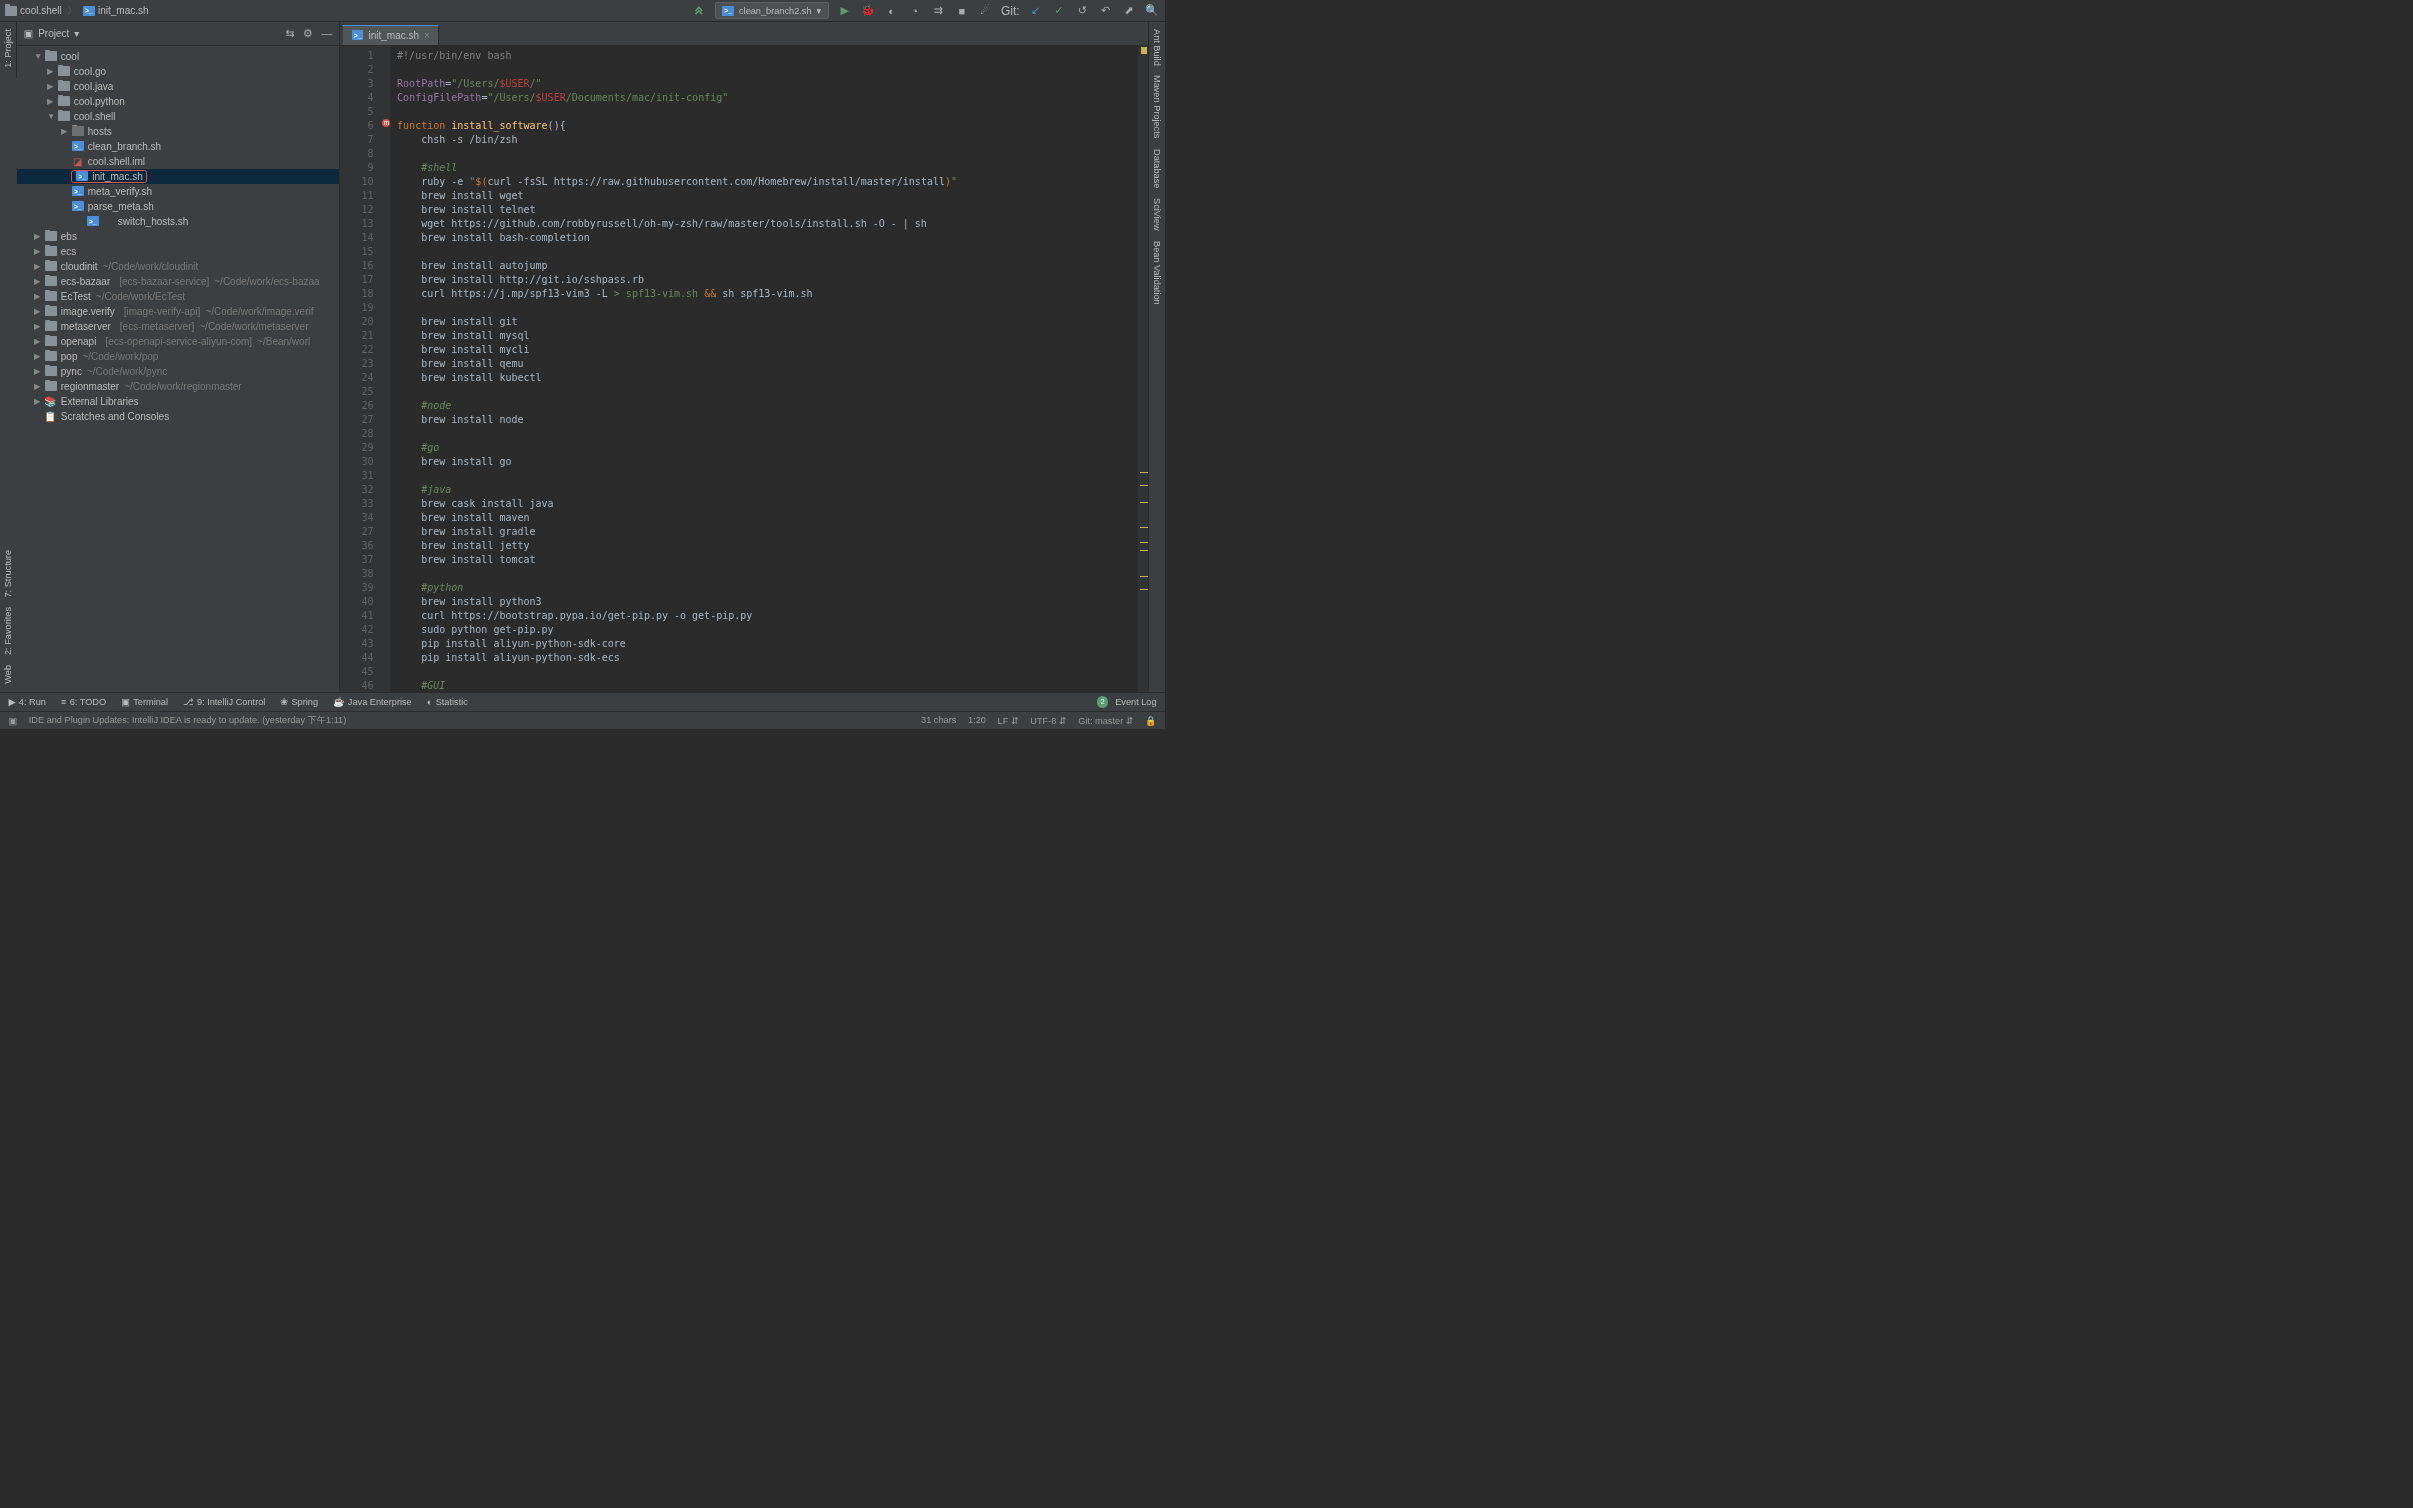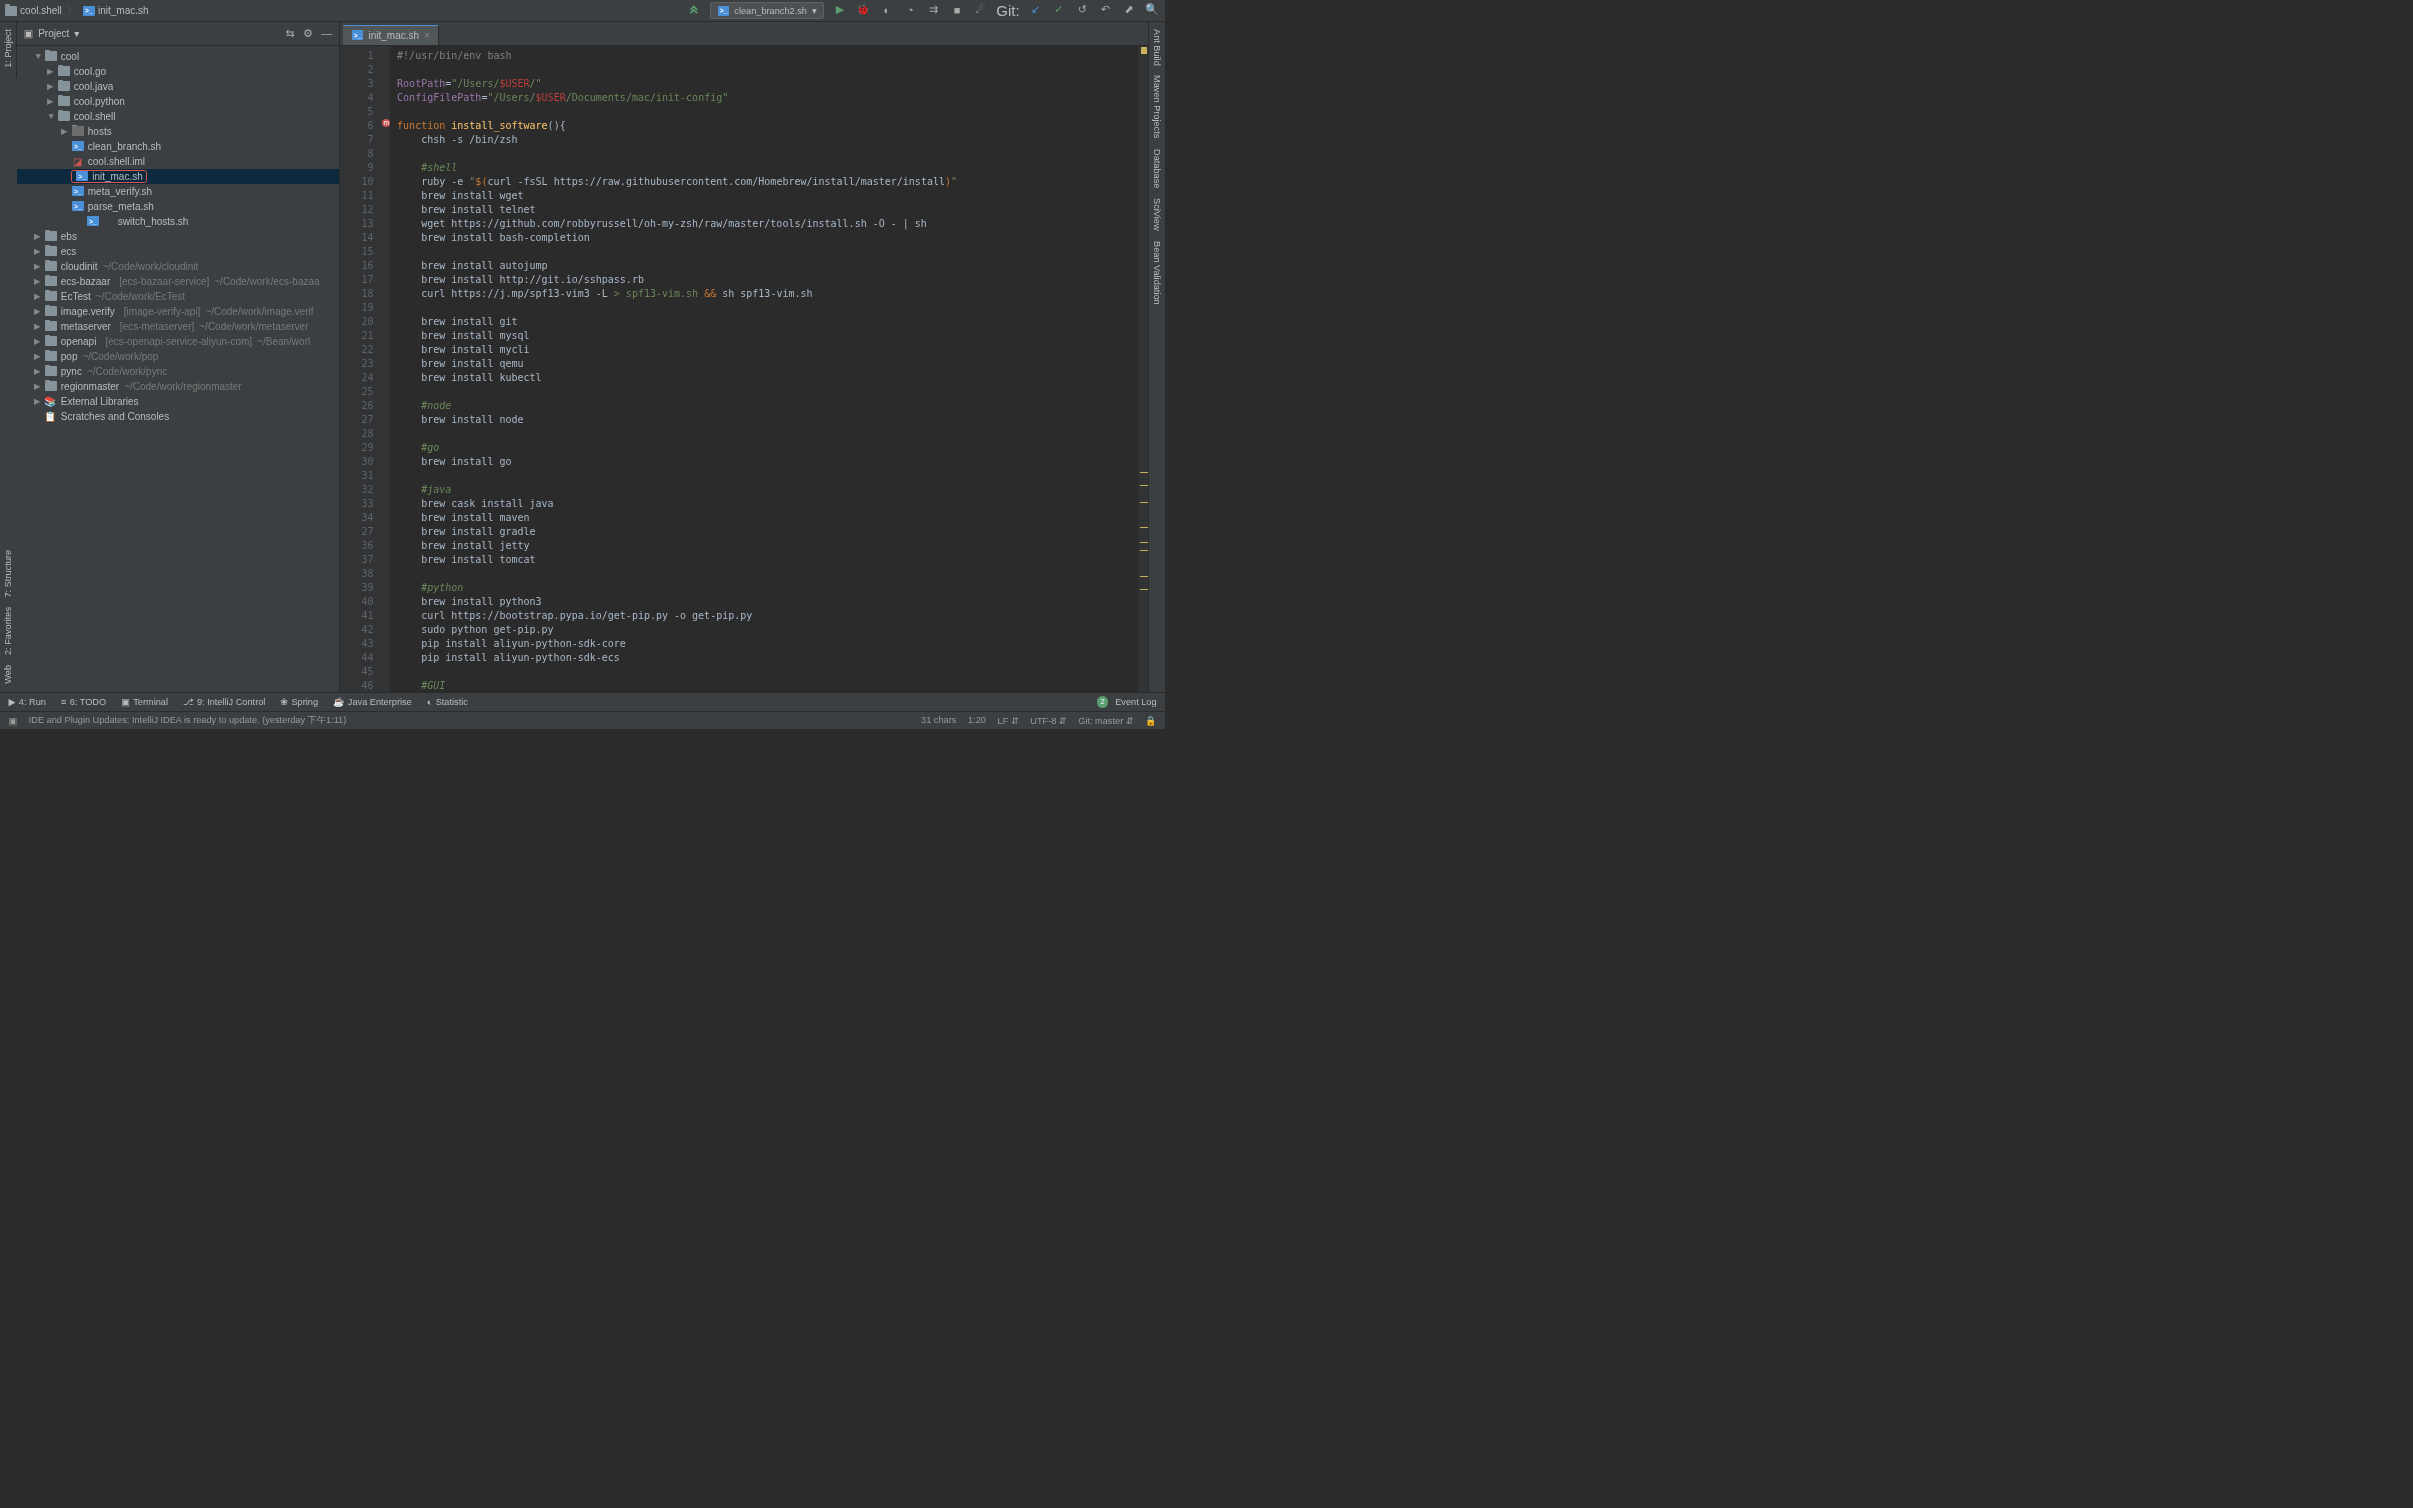--- a/index.html
+++ b/index.html
@@ -21,26 +21,26 @@
   display: flex;
   align-items: center;
   padding: 0 5px;
 }
 .breadcrumb { display: flex; align-items: center; gap: 3.4px; flex: 1; }
 .bc-item { display: flex; align-items: center; gap: 3.4px; color: #bbb; font-size: 10px; }
 .bc-sep { color: #666; margin: 0 1.7px; }
 .folder-icon { width: 11.7px; height: 10px; background: #87939a; border-radius: 0.8px; position: relative; display: inline-block; }
 .folder-icon::before { content: ""; position: absolute; top: -1.7px; left: 0; width: 5px; height: 1.7px; background: #87939a; border-radius: 0.8px 0.8px 0 0; }
 .sh-icon { width: 11.7px; height: 10px; background: #4a90d9; border-radius: 0.8px; display: inline-flex; align-items: center; justify-content: center; color: #fff; font-size: 6.7px; font-weight: bold; }
-.toolbar-right { display: flex; gap: 8.4px; }
+.toolbar-right { display: flex; align-items: center; gap: 8.4px; }
 .tb-btn { width: 15px; height: 15px; display: flex; align-items: center; justify-content: center; color: #aaa; cursor: pointer; }
 .tb-btn.green { color: #5a9e6f; }
 .tb-btn.blue { color: #4a90d9; }
 .run-config { background: #4c5052; border: 0.8px solid #5e6060; border-radius: 1.7px; padding: 1.7px 6.7px; display: flex; align-items: center; gap: 5px; font-size: 9.2px; color: #bbb; }
-.git-label { color: #bbb; font-size: 15px; }
+.git-label { color: #bbb; font-size: 12px; }
 .main-area { flex: 1; display: flex; overflow: hidden; }
 .left-gutter { width: 17px; background: #3c3f41; border-right: 0.8px solid #2b2b2b; display: flex; flex-direction: column; align-items: center; padding-top: 6.7px; gap: 10px; }
 .left-gutter-bottom { width: 17px; background: #3c3f41; display: flex; flex-direction: column; align-items: center; justify-content: flex-end; padding-bottom: 8.4px; gap: 10px; flex: 1; }
 .vtext { writing-mode: vertical-rl; transform: rotate(180deg); font-size: 9.2px; color: #bbb; white-space: nowrap; cursor: pointer; }
 .project-panel { width: 323px; background: #3c3f41; border-right: 0.8px solid #2b2b2b; display: flex; flex-direction: column; }
 .panel-header { height: 23.5px; background: #3c3f41; display: flex; align-items: center; padding: 0 6.7px; border-bottom: 0.8px solid #2b2b2b; }
 .panel-title { display: flex; align-items: center; gap: 5px; flex: 1; color: #bbb; font-size: 10px; }
 .panel-actions { display: flex; gap: 8.4px; color: #aaa; }
 .panel-actions span { cursor: pointer; }
 .tree { flex: 1; overflow-y: auto; padding: 3.4px 0; }

